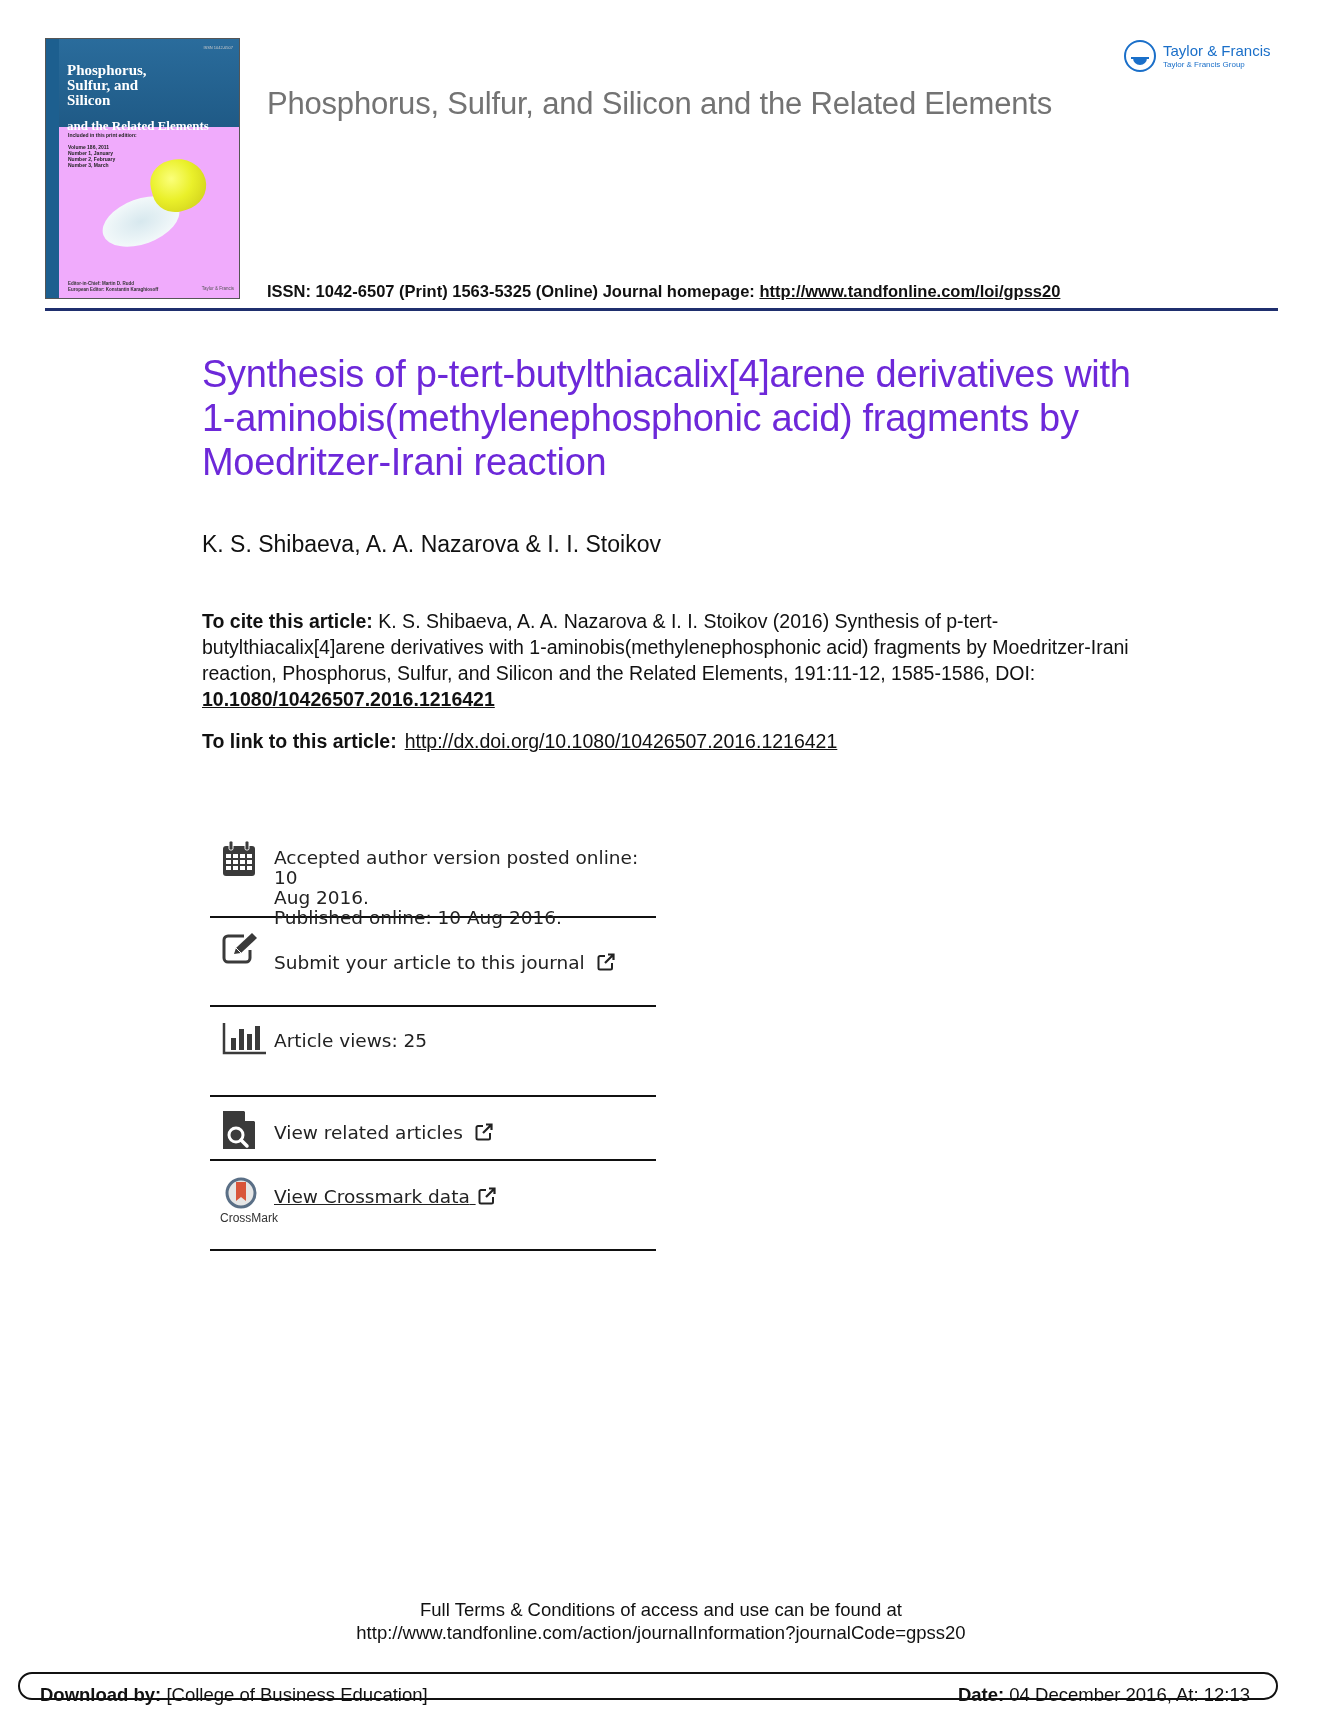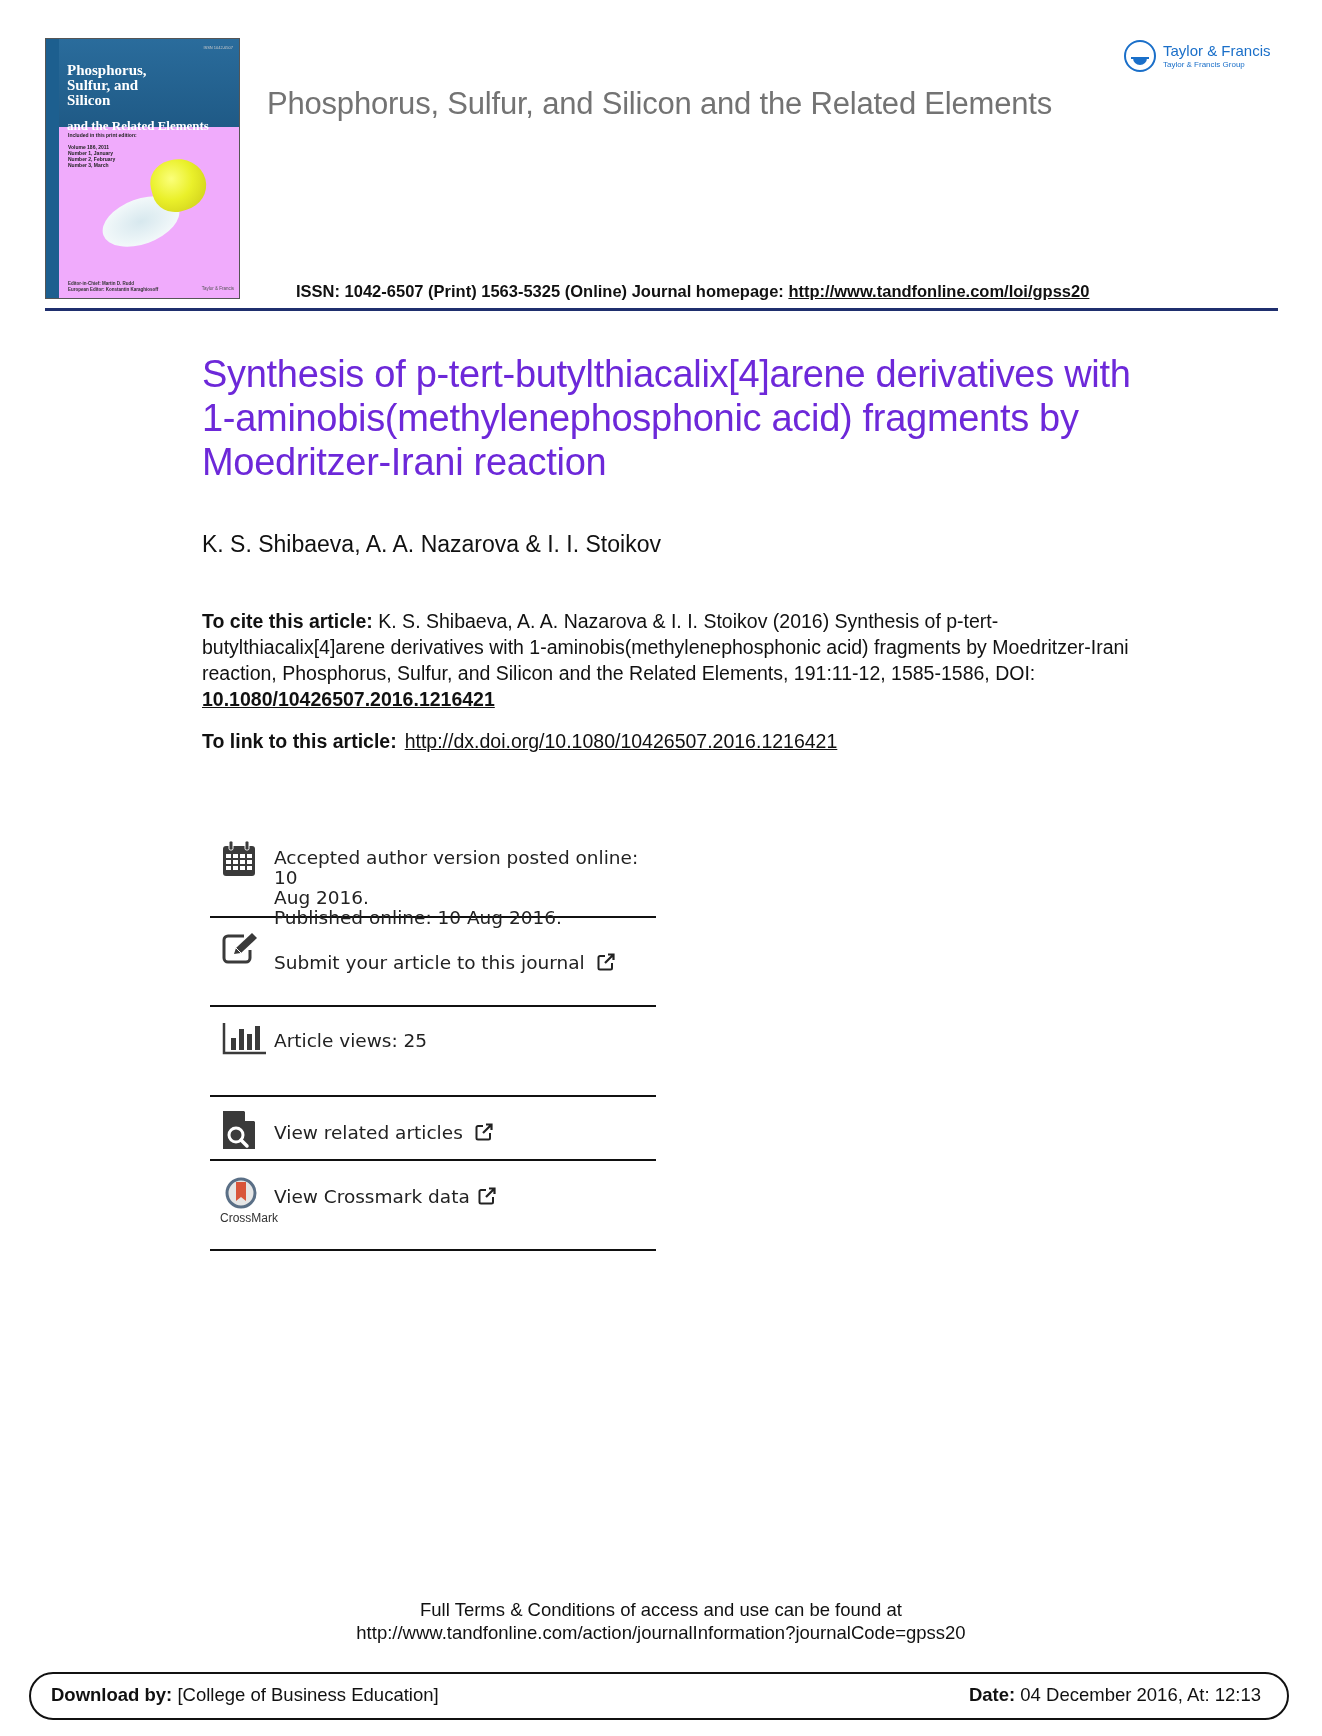--- a/index.html
+++ b/index.html
@@ -65,21 +65,21 @@
   }
   .tf-bowl {
     position: absolute; left: 7px; top: 16px; width: 14px; height: 7px;
     background: #1a6fc9; border-radius: 0 0 8px 8px;
   }
   .tf-line { position: absolute; left: 5px; top: 15px; width: 18px; height: 2px; background: #1a6fc9; }
   .tf-name { position: absolute; left: 39px; top: 4px; font-size: 15px; color: #1a6fc9; }
   .tf-group { position: absolute; left: 39px; top: 22px; font-size: 8px; color: #1a6fc9; }
 
   .issn-line {
-    left: 267px; top: 282px; font-size: 16.5px; font-weight: bold; color: #111; margin-left: 29px;
+    left: 267px; top: 282px; font-size: 16.5px; font-weight: bold; color: #111;
   }
   .issn-line a { color: #111; text-decoration: underline; }
   .header-rule {
     left: 45px; top: 308px; width: 1233px; height: 3px; background: #1f2f6e;
   }
 
   
   .article-title {
     left: 202px; top: 352px; width: 950px; font-size: 38px; line-height: 44px;
     color: #6d28d9; letter-spacing: -0.3px;
@@ -106,21 +106,21 @@
     font-family: "DejaVu Sans", "Liberation Sans", sans-serif;
   }
   .ext { display: inline-block; margin-left: 6px; vertical-align: -2px; }
 
   
   .terms {
     left: 0; top: 1598px; width: 1322px; text-align: center;
     font-size: 18.5px; line-height: 23px; color: #111;
   }
   .download-bar {
-    left: 29px; top: 1672px; width: 1260px; height: 48px;
+    left: 18px; top: 1672px; width: 1260px; height: 28px;
     border: 2px solid #111; border-radius: 24px; box-sizing: border-box;
   }
   .dl-left { position: absolute; left: 20px; top: 10px; font-size: 18.5px; color: #111; }
   .dl-right { position: absolute; right: 26px; top: 10px; font-size: 18.5px; color: #111; }
 </style>
 </head>
 <body>
 
 <div class="abs cover">
   <div class="cover-spine"></div>
@@ -242,21 +242,21 @@
   </div>
 
   <div class="info-item" style="height:90px;">
     <div class="icon" style="top:16px; left:10px; width:42px; text-align:center;">
       <svg width="32" height="32" viewBox="0 0 32 32">
         <circle cx="16" cy="16" r="14" fill="#e6e6e6" stroke="#5a6f86" stroke-width="3"></circle>
         <path d="M11 5 H21 V24 L16 20 L11 24 Z" fill="#d9553a"></path>
       </svg>
       <div style="font-family:Liberation Sans, sans-serif; font-size:12px; color:#333; margin-top:-2px;">CrossMark</div>
     </div>
-    <div class="txt" style="top:26px;">
+    <div class="txt" style="top:26px;text-decoration:underline;">
       <span>View Crossmark data</span>
       <svg class="ext" style="margin-left:2px;" width="18" height="18" viewBox="0 0 18 18">
         <path d="M8 3 H3 a1.5 1.5 0 0 0 -1.5 1.5 V15 a1.5 1.5 0 0 0 1.5 1.5 H13.5 a1.5 1.5 0 0 0 1.5 -1.5 V10" fill="none" stroke="#222" stroke-width="2"></path>
         <path d="M8 10 L16 2 M11 1.5 H16.5 V7" fill="none" stroke="#222" stroke-width="2.2"></path>
       </svg>
     </div>
   </div>
 </div>
 
 <div class="abs terms">

